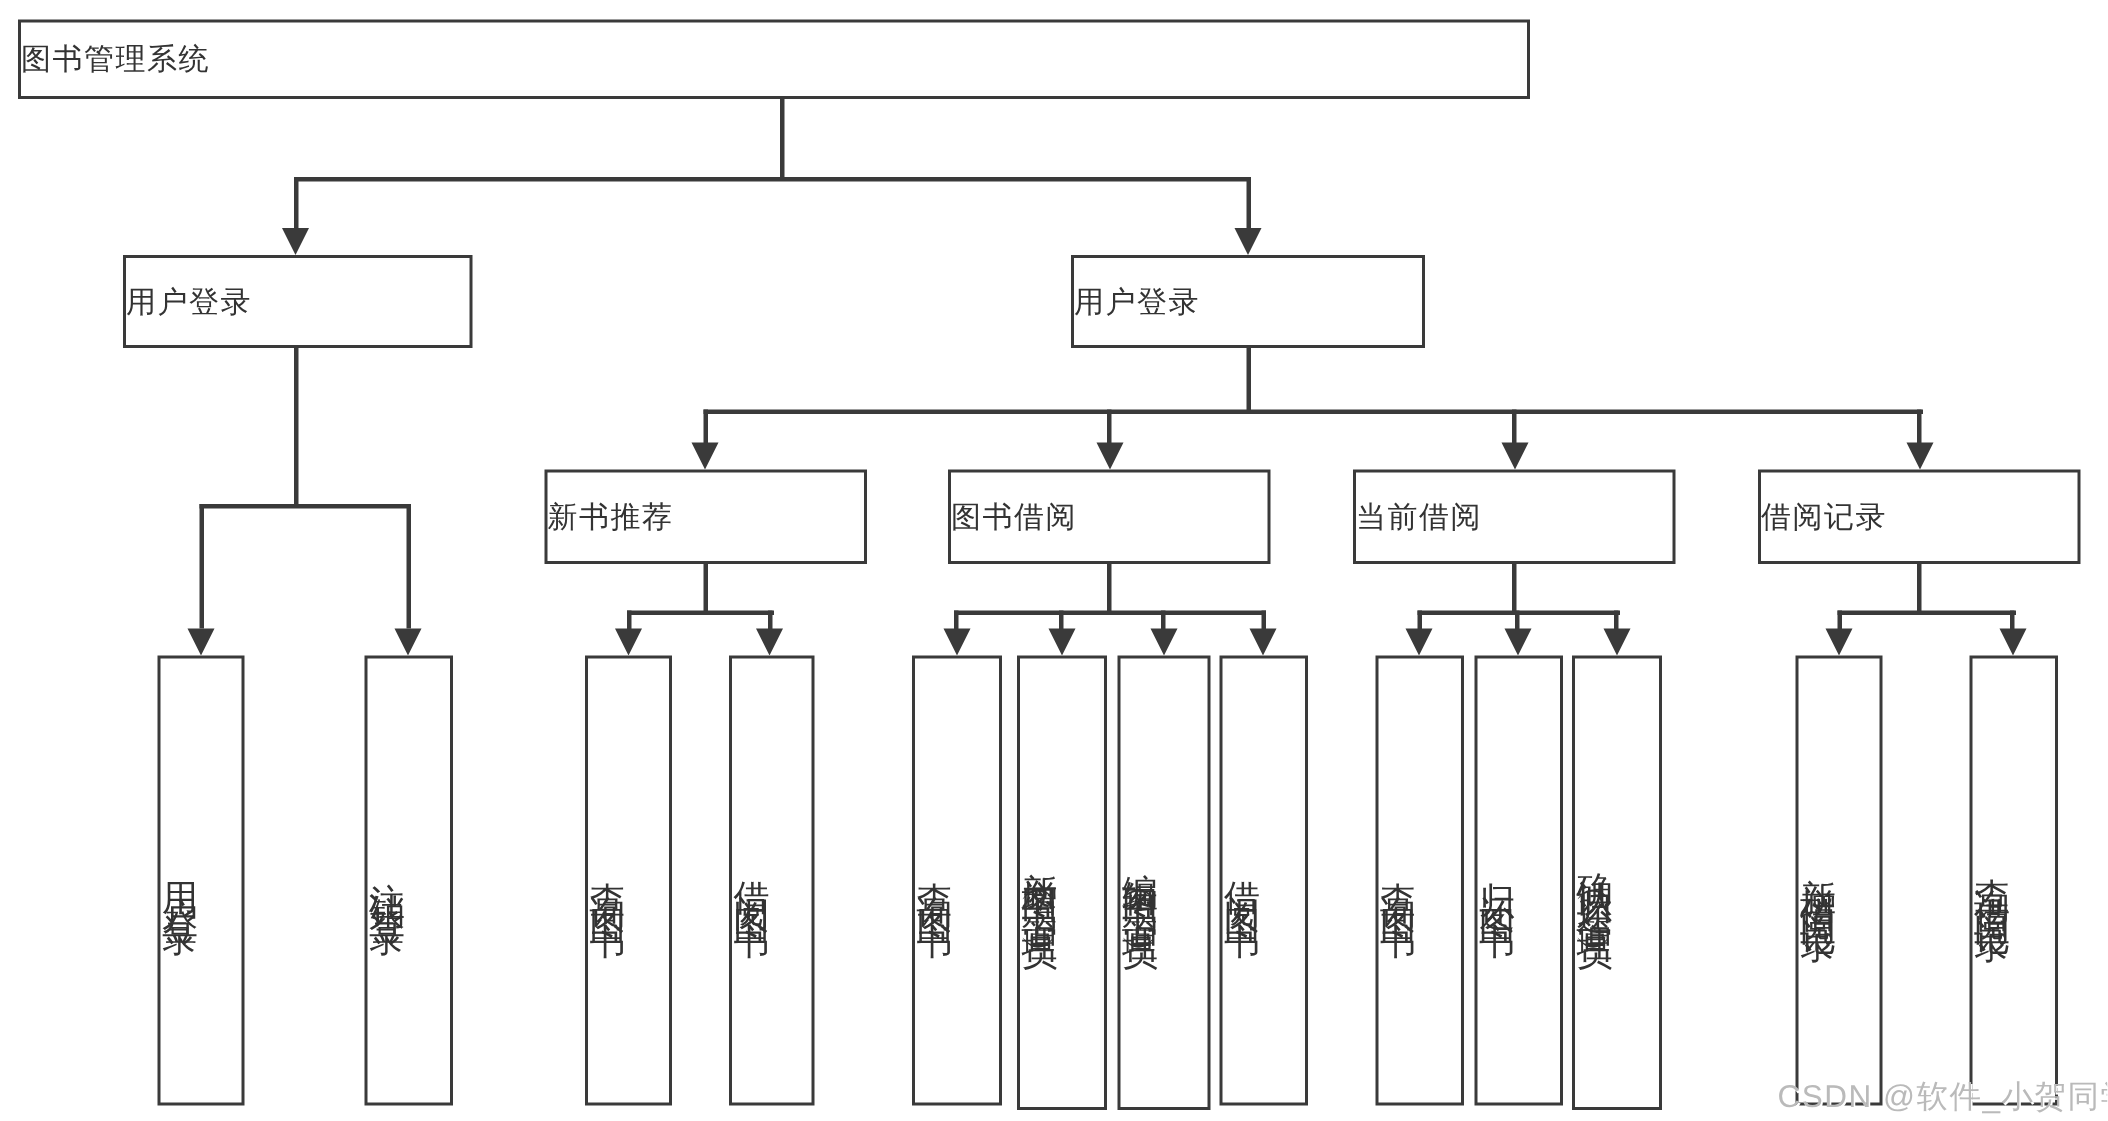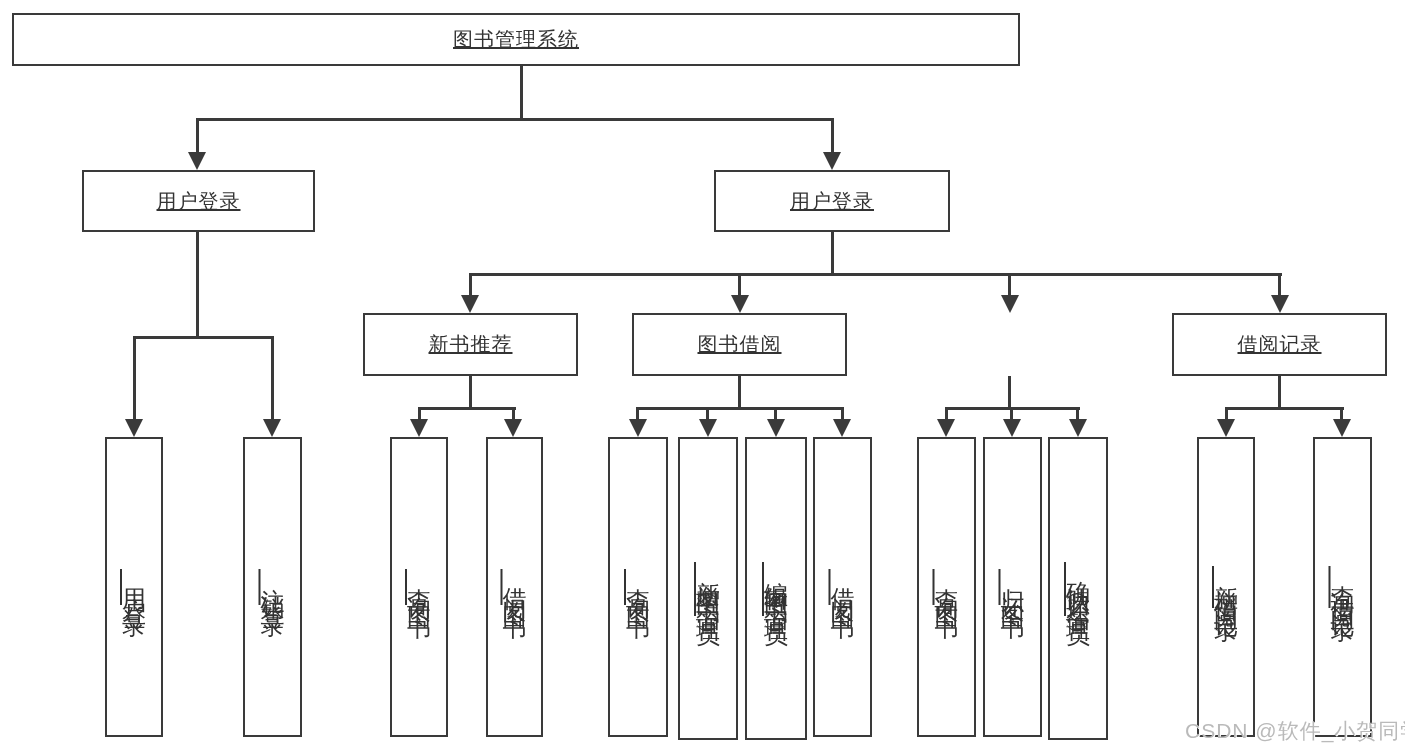--- a/index.html
+++ b/index.html
@@ -16,23 +16,22 @@
     font-family:"Liberation Sans","DejaVu Sans",sans-serif;
     overflow:hidden;
   }
   .box{
     position:absolute;
     box-sizing:border-box;
     border:2px solid var(--line);
     background:var(--bg);
     display:flex;
     align-items:center;
-    justify-content:center;
+    justify-content:flex-start;
     color:var(--text);
-    text-decoration:underline;
   }
   .hlabel{font-size:20px;letter-spacing:1px;}
   .vlabel{
     writing-mode:vertical-rl;
     font-size:24px;
     line-height:1;
     letter-spacing:9px;
     color:var(--text);
   }
   .ln{position:absolute;background:var(--line);}
@@ -92,20 +91,23 @@
   <div class="ln" style="left:1008px;top:273px;width:3px;height:26px"></div>
   <div class="ar" style="left:1001px;top:295px"></div>
   <div class="ln" style="left:1278px;top:273px;width:3px;height:26px"></div>
   <div class="ar" style="left:1271px;top:295px"></div>
 
   <div class="box" style="left:632px;top:313px;width:215px;height:63px">
     <span class="hlabel">图书借阅</span>
   </div>
   <div class="box" style="left:363px;top:313px;width:215px;height:63px">
     <span class="hlabel">新书推荐</span>
+  </div>
+  <div class="box" style="left:902px;top:313px;width:215px;height:63px">
+    <span class="hlabel">当前借阅</span>
   </div>
   <div class="box" style="left:1172px;top:313px;width:215px;height:63px">
     <span class="hlabel">借阅记录</span>
   </div>
 
   <div class="ln" style="left:469px;top:376px;width:3px;height:33px"></div>
   <div class="ln" style="left:418px;top:407px;width:98px;height:3px"></div>
   <div class="ln" style="left:418px;top:407px;width:3px;height:14px"></div>
   <div class="ar" style="left:410px;top:419px"></div>
   <div class="ln" style="left:512px;top:407px;width:3px;height:14px"></div>

